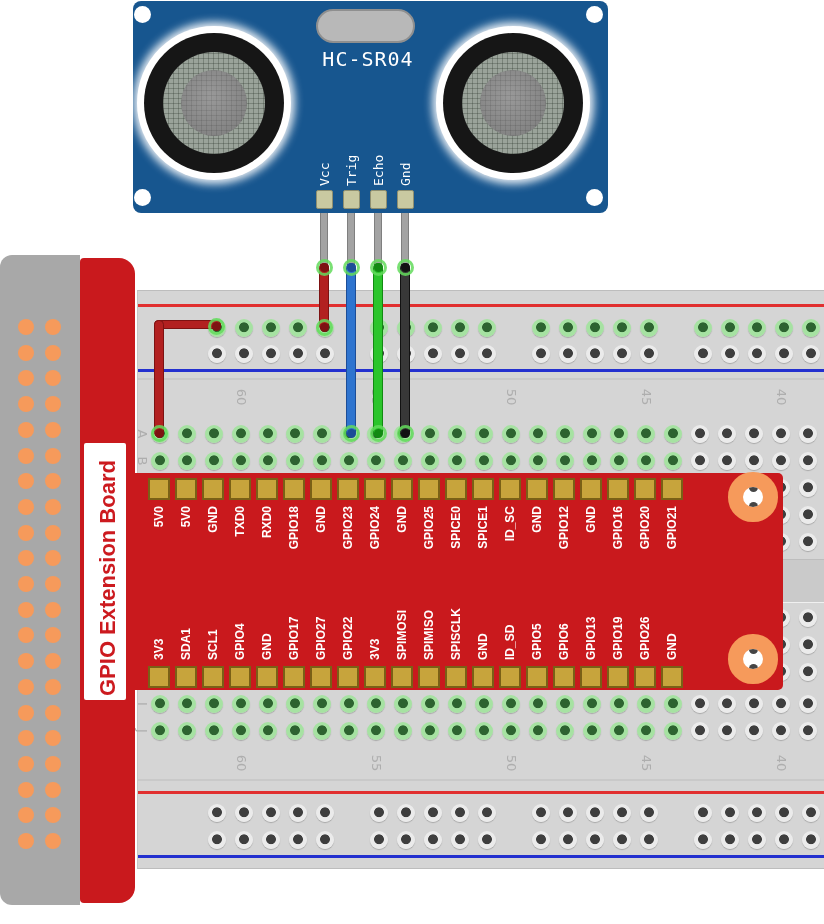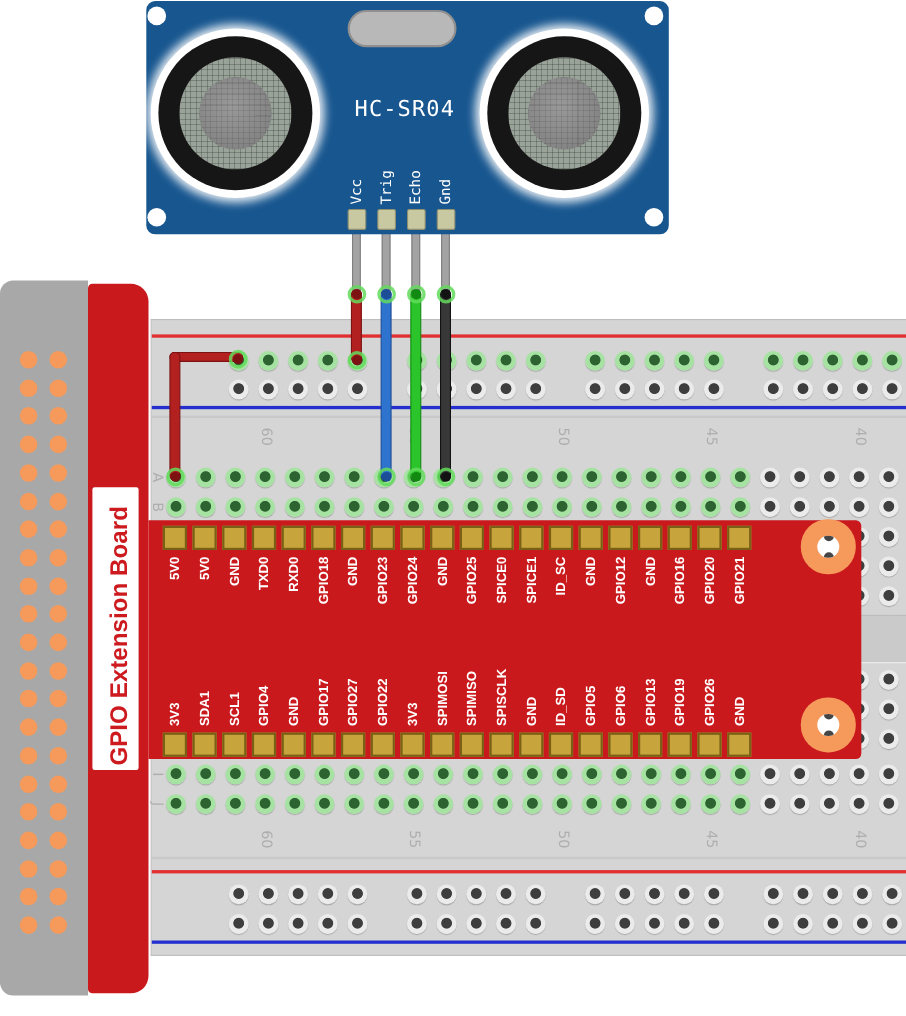--- a/index.html
+++ b/index.html
@@ -48,21 +48,21 @@
       background-image:repeating-linear-gradient(0deg, rgba(35,45,35,.28) 0 1px, transparent 1px 5px),
                        repeating-linear-gradient(90deg, rgba(35,45,35,.28) 0 1px, transparent 1px 5px);}
   .xducer-center{position:absolute;width:66px;height:66px;border-radius:50%;
       background-color:#8d8d8d;
       background-image:radial-gradient(circle at 45% 40%, rgba(255,255,255,.10), rgba(0,0,0,.12)),
                        repeating-linear-gradient(0deg, rgba(60,60,60,.18) 0 1px, transparent 1px 5px),
                        repeating-linear-gradient(90deg, rgba(60,60,60,.18) 0 1px, transparent 1px 5px);}
   #crystal{position:absolute;left:183px;top:8px;width:99px;height:34px;border-radius:17px;
            background:#b8b8b8;border:2px solid #8f8f8f;box-sizing:border-box;}
   #sensor-title{position:absolute;left:175px;top:46px;width:120px;text-align:center;color:#ffffff;
-                font-family:"DejaVu Sans Mono",monospace;font-size:20px;letter-spacing:1px;margin-top:39px;}
+                font-family:"DejaVu Sans Mono",monospace;font-size:20px;letter-spacing:1px;}
   .sensor-pad{position:absolute;width:17px;height:19px;background:#c9c9a1;border:1px solid #8f8f70;
               box-sizing:border-box;border-radius:2px;top:189px;}
   .sensor-pin-label{position:absolute;white-space:nowrap;color:#ffffff;font-size:13px;line-height:13px;
                     font-family:"DejaVu Sans Mono",monospace;transform-origin:0 0;transform:rotate(-90deg);}
 
   
   .leg{position:absolute;width:8px;background:#a3a3a3;border:1px solid #7f7f7f;box-sizing:border-box;}
   .wire{position:absolute;border-radius:4.5px;box-sizing:border-box;}
   .wire-dot{position:absolute;width:9px;height:9px;border-radius:50%;}
   .ring{position:absolute;width:17px;height:17px;border-radius:50%;box-sizing:border-box;

